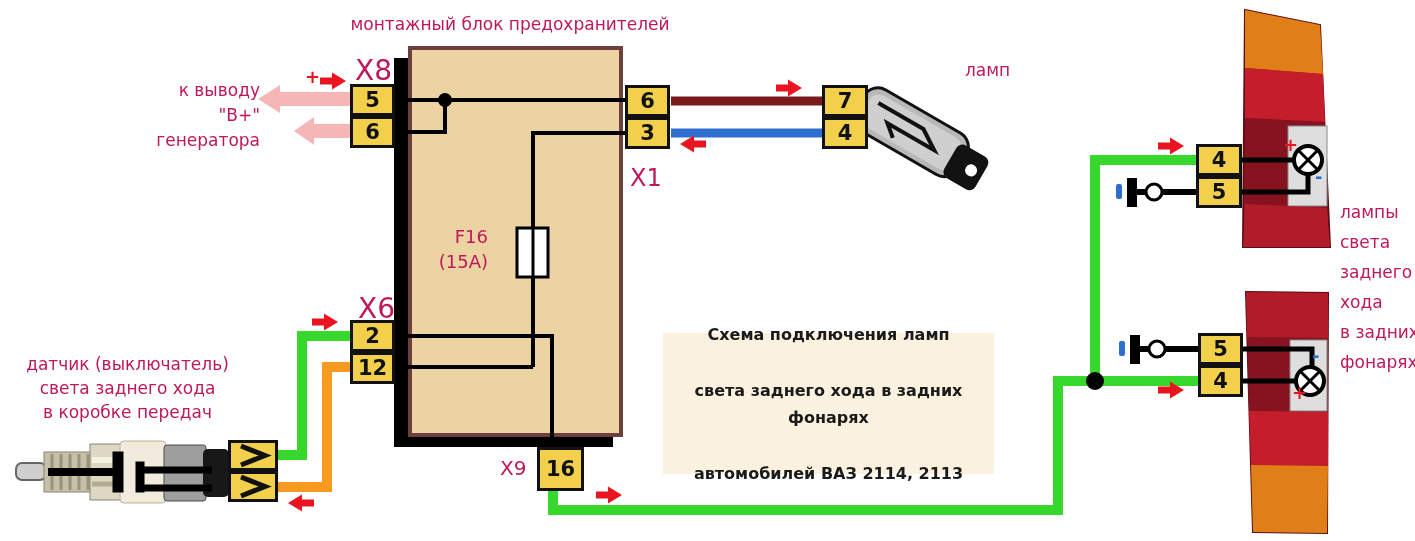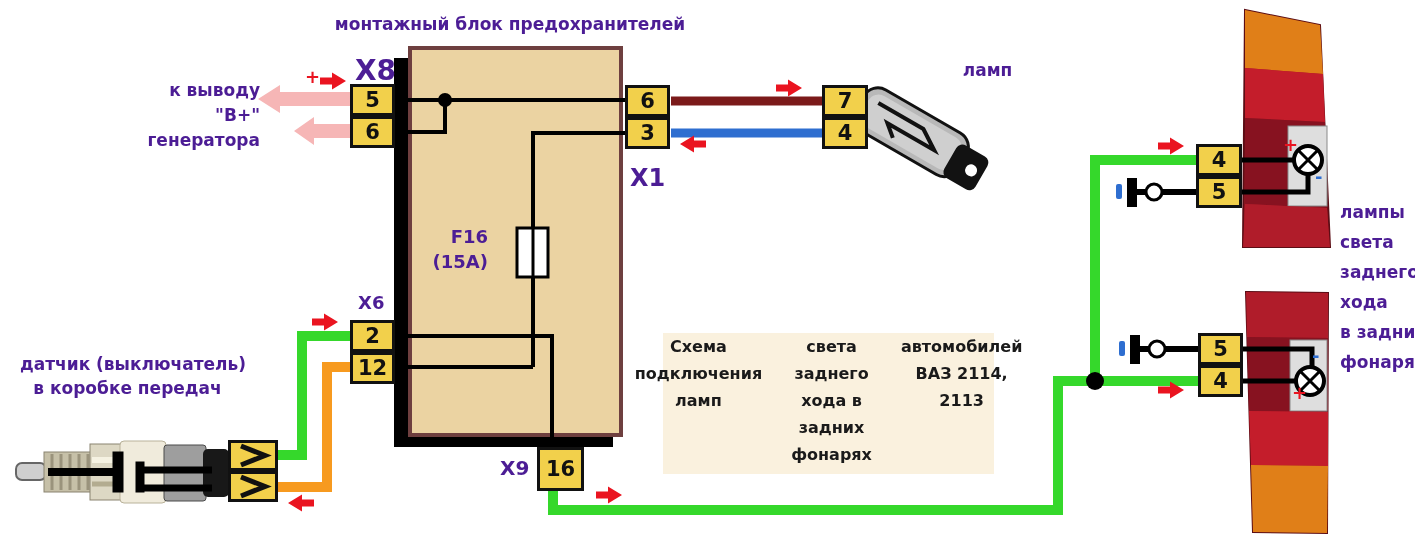--- a/index.html
+++ b/index.html
@@ -3,24 +3,24 @@
 <meta charset="utf-8">
 <style>
   html,body{margin:0;padding:0;}
   body{font-family:"DejaVu Sans",sans-serif;background:#fff;}
   #stage{position:relative;width:1415px;height:541px;background:#ffffff;overflow:hidden;}
   .layer-svg{position:absolute;left:0;top:0;z-index:1;}
   .block{position:absolute;left:408px;top:46px;width:215px;height:391px;background:#ebd3a2;border:4px solid #6e3f3f;box-sizing:border-box;z-index:0;}
   .blackbar-left{position:absolute;left:394px;top:58px;width:14px;height:389px;background:#000;z-index:0;}
   .blackbar-bottom{position:absolute;left:408px;top:437px;width:205px;height:10px;background:#000;z-index:0;}
   .notebox{position:absolute;left:663px;top:333px;width:331px;height:141px;background:#faf1de;z-index:0;
-           display:flex;justify-content:center;text-align:center;font-weight:bold;font-size:16px;line-height:27px;color:#1a1a1a;gap:29px;}
+           display:flex;flex-direction:column;justify-content:center;text-align:center;font-weight:bold;font-size:16px;line-height:27px;color:#1a1a1a;gap:29px;}
   .pin{position:absolute;width:45px;height:32px;background:#f2d04b;border:3px solid #111;box-sizing:border-box;
        display:flex;align-items:center;justify-content:center;font-size:21px;font-weight:bold;color:#111;z-index:2;}
-  .lbl{position:absolute;font-weight:bold;color:#4c1d95;z-index:3;white-space:nowrap;font-size:17px;}
+  .lbl{position:absolute;font-weight:normal;color:#be185d;z-index:3;white-space:nowrap;font-size:17px;}
   .sign{position:absolute;font-weight:bold;z-index:3;font-size:18px;line-height:18px;}
   .chev{position:absolute;width:50px;height:31px;background:#f2d04b;border:3px solid #111;box-sizing:border-box;z-index:2;
         display:flex;align-items:center;justify-content:center;}
 </style>
 </head>
 <body>
 
 <div id="stage">
 
   <div class="block"></div>
@@ -178,35 +178,36 @@
   <div class="lbl" style="left:330px;top:14px;width:360px;text-align:center">монтажный блок предохранителей</div>
 
   <div class="lbl" style="left:140px;top:78px;width:120px;text-align:right;line-height:25px">
     <div>к выводу</div>
     <div>"В+"</div>
     <div>генератора</div>
   </div>
   <div class="sign" style="left:305px;top:68px;color:#ea1420">+</div>
 
   <div class="lbl" style="left:355px;top:54px;font-size:28px">X8</div>
-  <div class="lbl" style="left:358px;top:292px;font-size:18px">X6</div>
+  <div class="lbl" style="left:358px;top:292px;font-size:28px">X6</div>
   <div class="lbl" style="left:630px;top:164px;font-size:24px">X1</div>
   <div class="lbl" style="left:500px;top:456px;font-size:20px">X9</div>
 
   <div class="lbl" style="left:404px;top:224px;width:84px;text-align:right;font-size:18px;line-height:25px">
     <div>F16</div>
     <div>(15А)</div>
   </div>
 
   <div class="lbl" style="left:915px;top:57px;width:145px;text-align:center;line-height:27px">
     <div>ламп</div>
   </div>
 
   <div class="lbl" style="left:20px;top:352px;width:215px;text-align:center;line-height:24px">
     <div>датчик (выключатель)</div>
+    <div>света заднего хода</div>
     <div>в коробке передач</div>
   </div>
 
   <div class="lbl" style="left:1340px;top:197px;line-height:30px">
     <div>лампы</div>
     <div>света</div>
     <div>заднего</div>
     <div>хода</div>
     <div>в задних</div>
     <div>фонарях</div>

